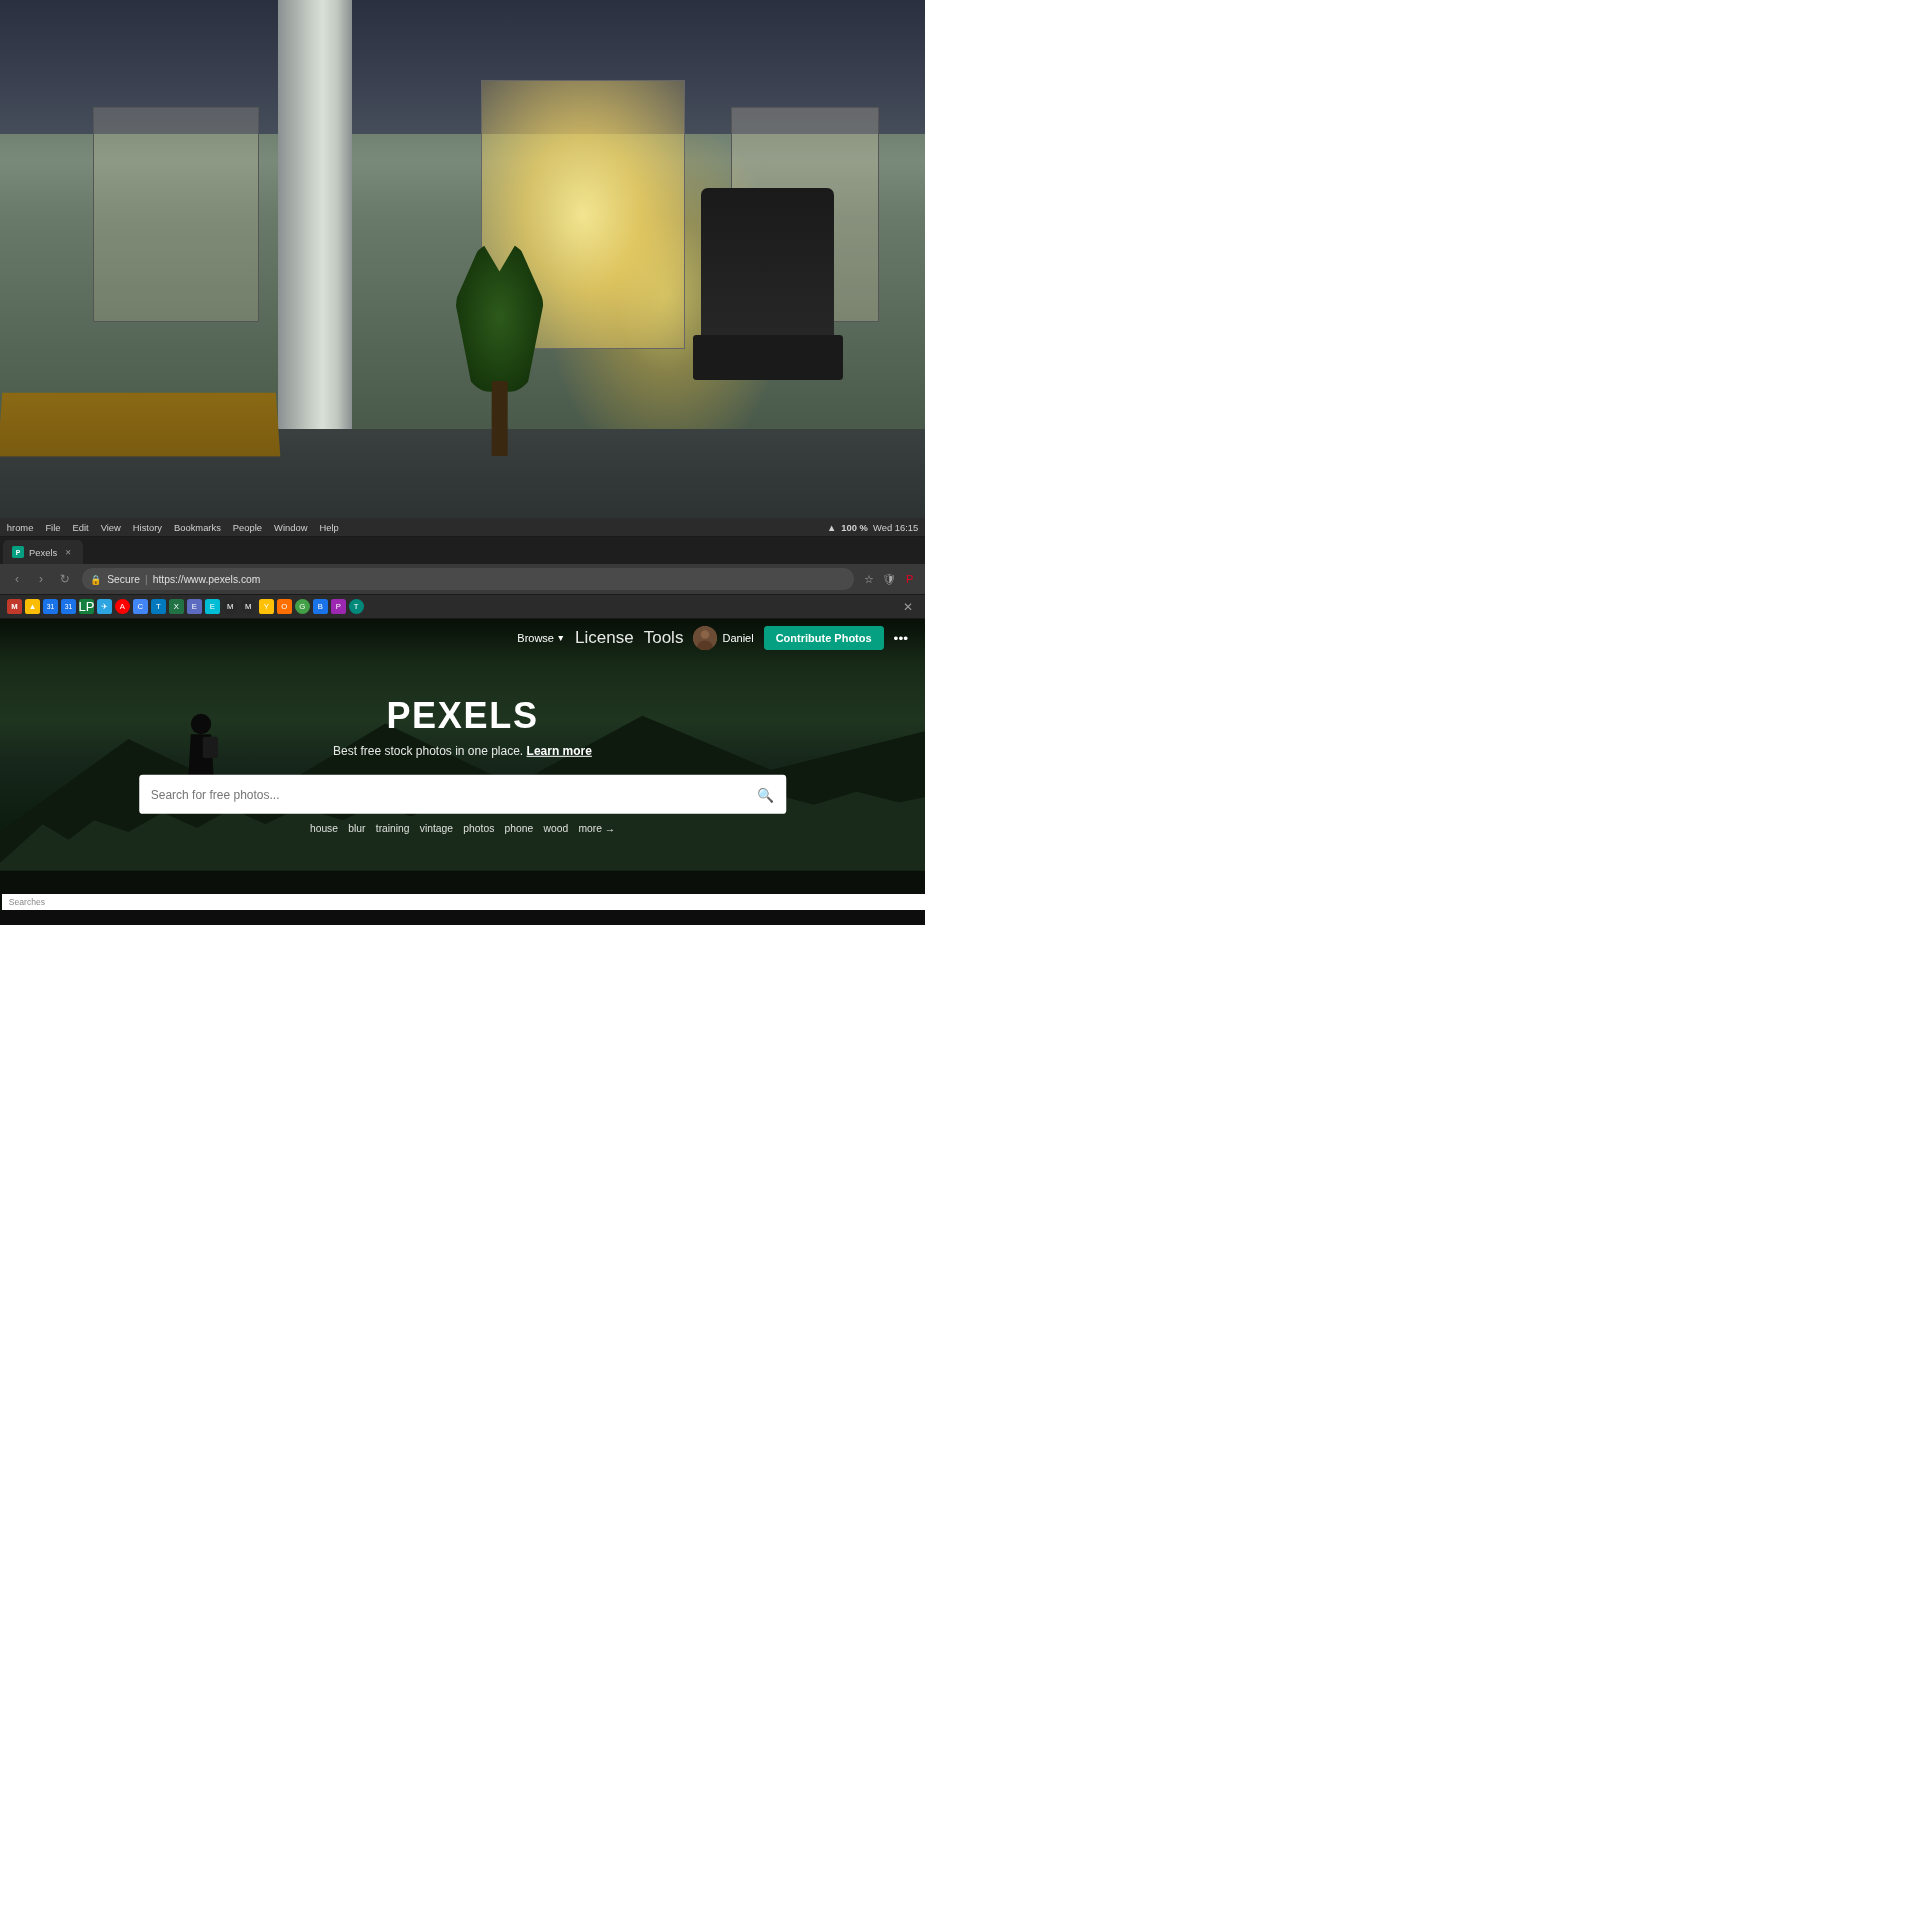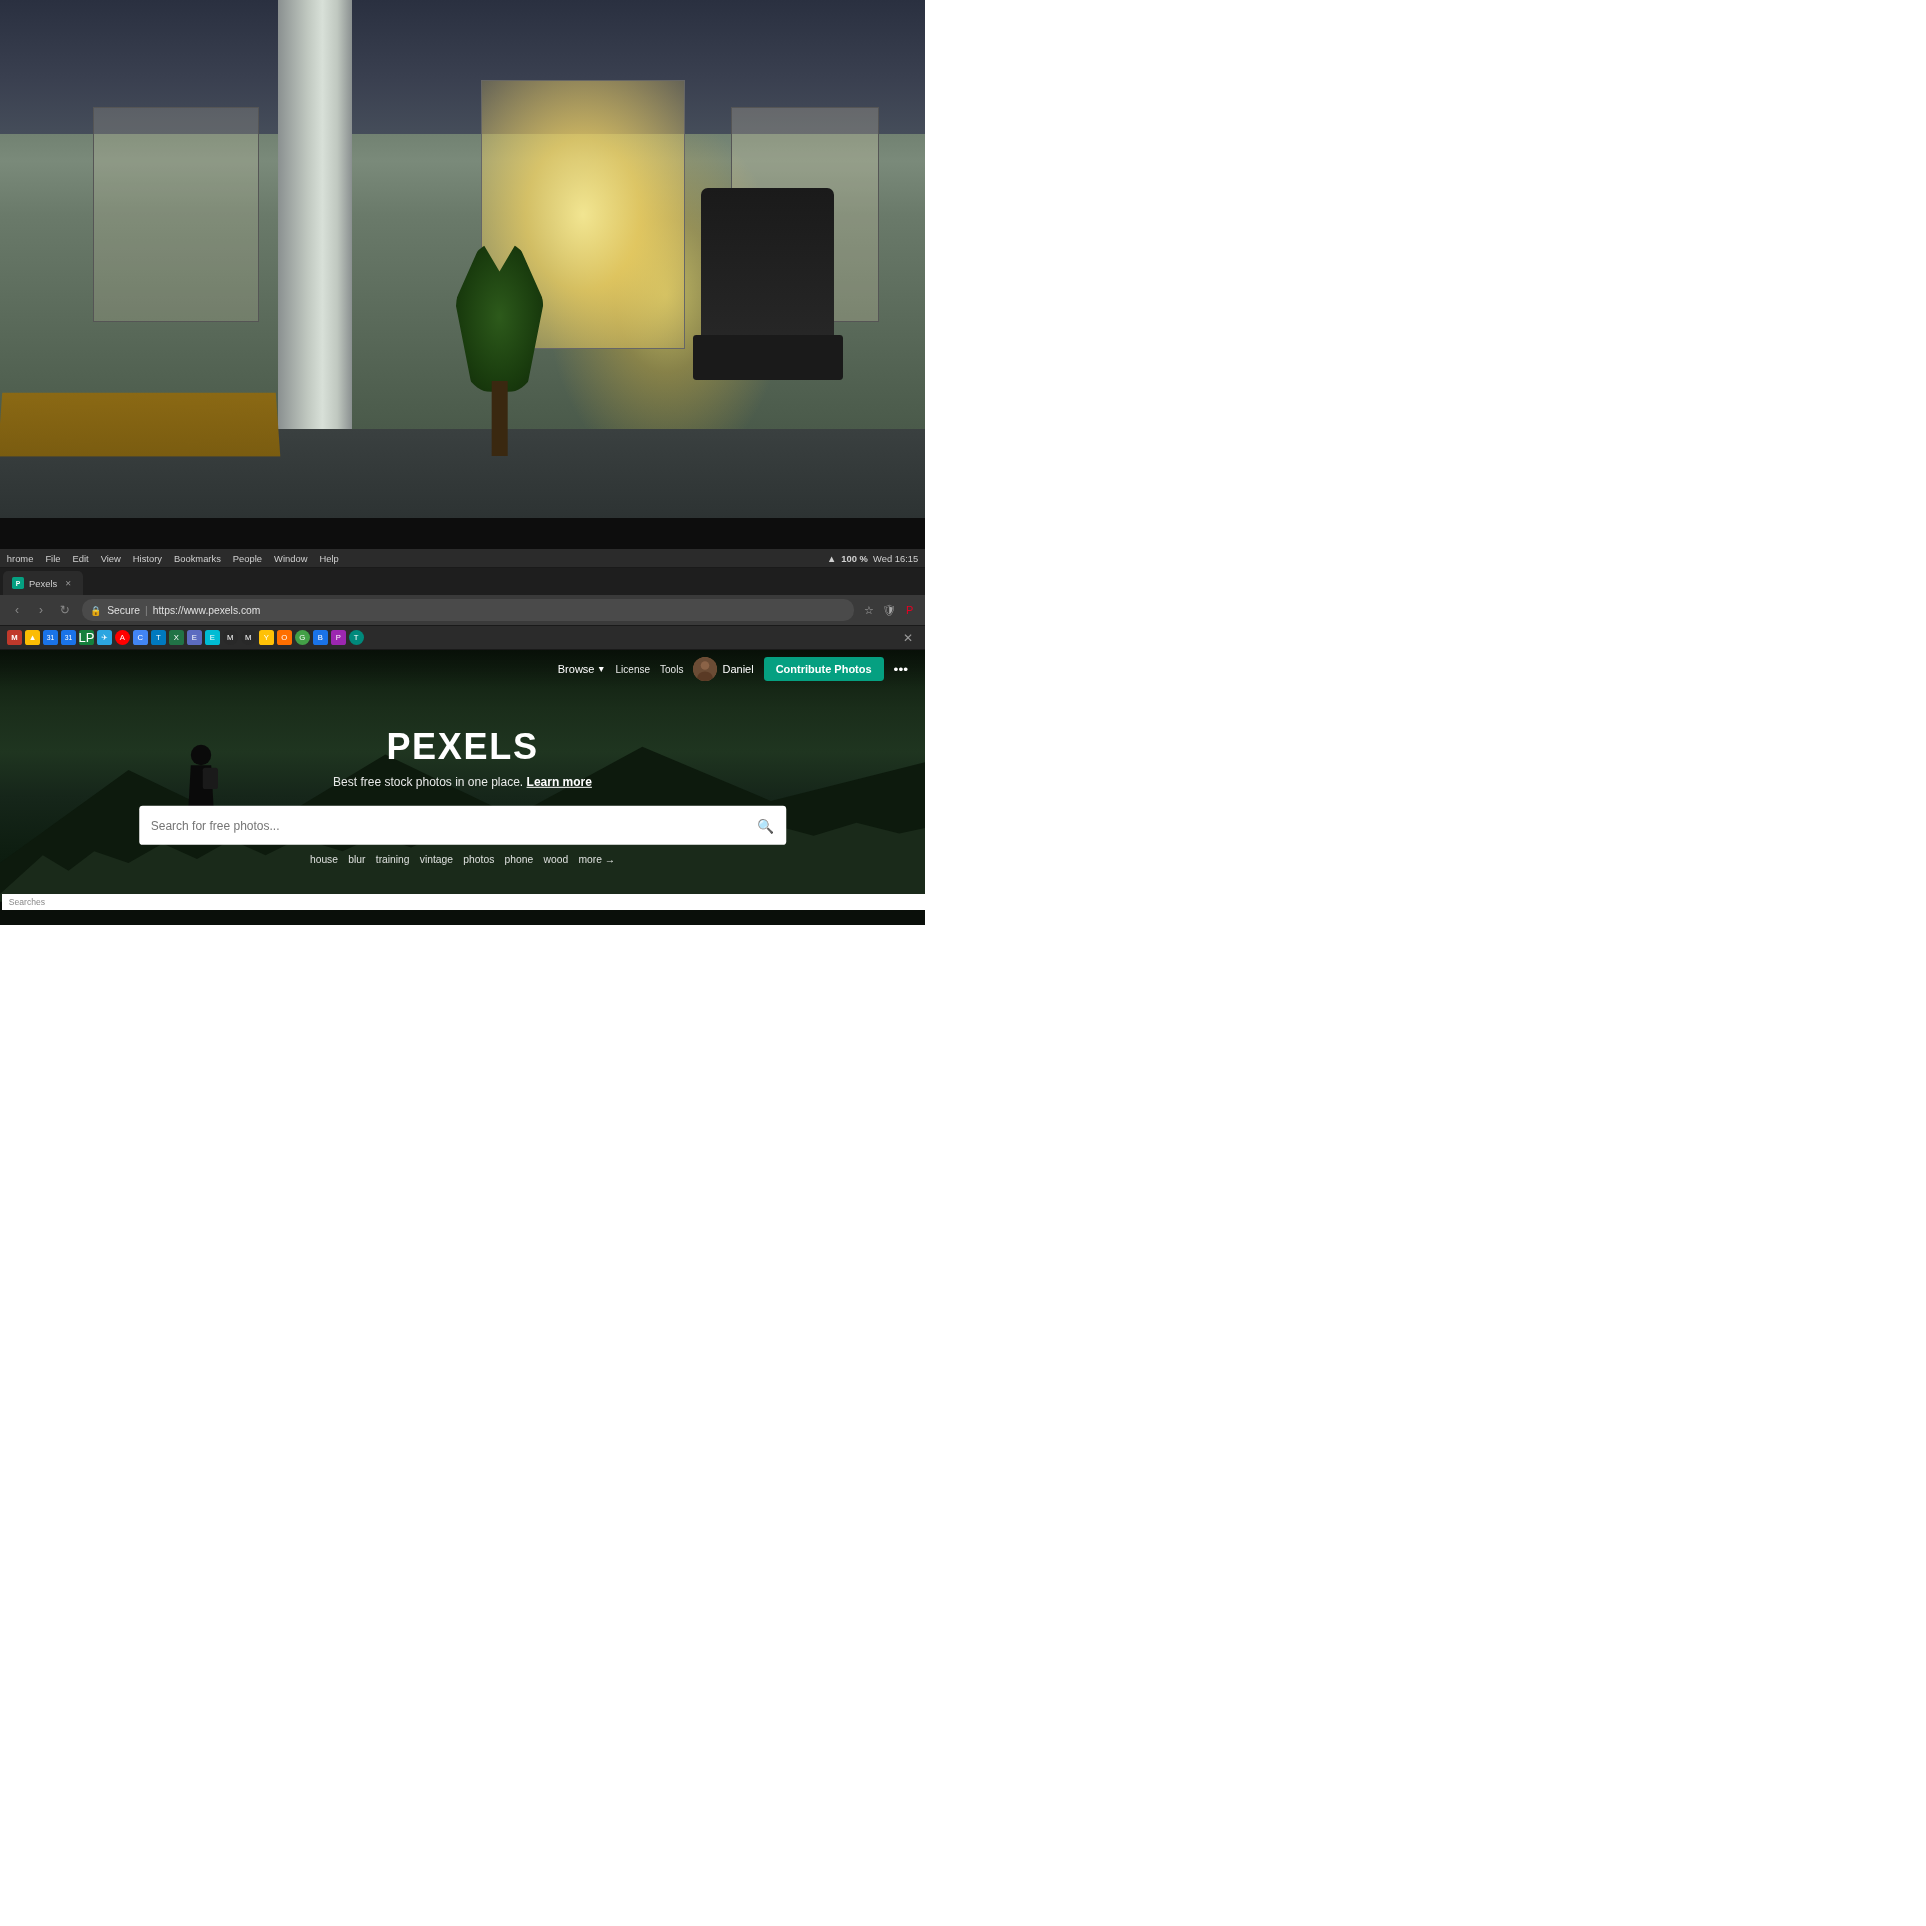--- a/index.html
+++ b/index.html
@@ -22,21 +22,20 @@
     .menu-bar {
       display: flex;
       align-items: center;
       background: #2b2b2b;
       padding: 3.4px 6.8px;
       font-size: 9.4px;
       color: #d0d0d0;
       border-bottom: 0.9px solid #1a1a1a;
       gap: 12px;
       height: 19px;
-      margin-top: 31px;
     }
 
     .menu-bar-item {
       white-space: nowrap;
       font-size: 9.4px;
       color: #d0d0d0;
     }
 
     .menu-bar-right {
       margin-left: auto;
@@ -248,21 +247,21 @@
       padding: 0 17px;
       gap: 10px;
       z-index: 20;
       background: linear-gradient(180deg, rgba(0,0,0,0.4) 0%, transparent 100%);
     }
 
     .nav-spacer { flex: 1; }
 
     .pexels-nav-link {
       color: white;
-      font-size: 10px;
+      font-size: 17px;
       font-weight: 400;
       text-decoration: none;
       opacity: 0.9;
       cursor: pointer;
     }
 
     .pexels-nav-browse {
       display: flex;
       align-items: center;
       gap: 2.6px;

